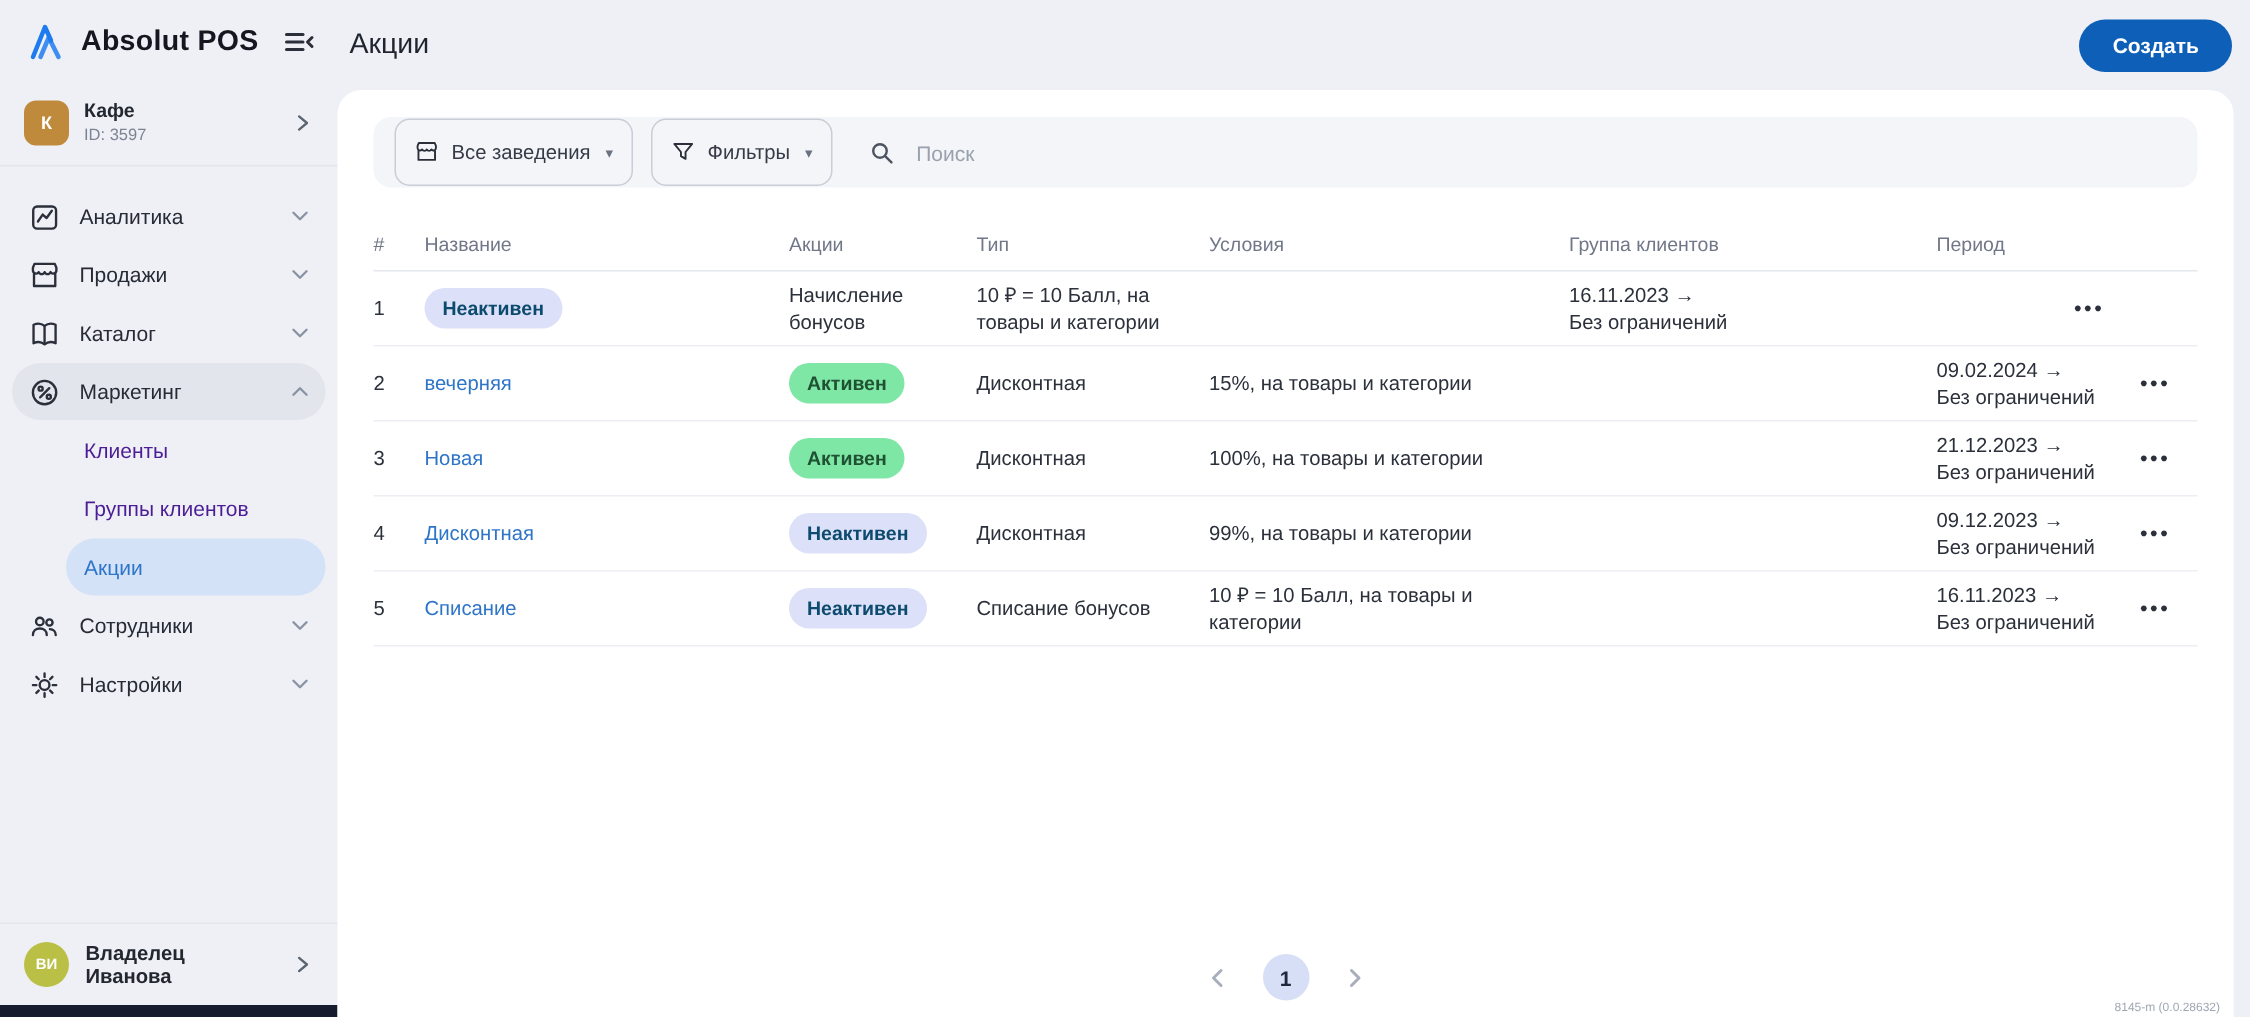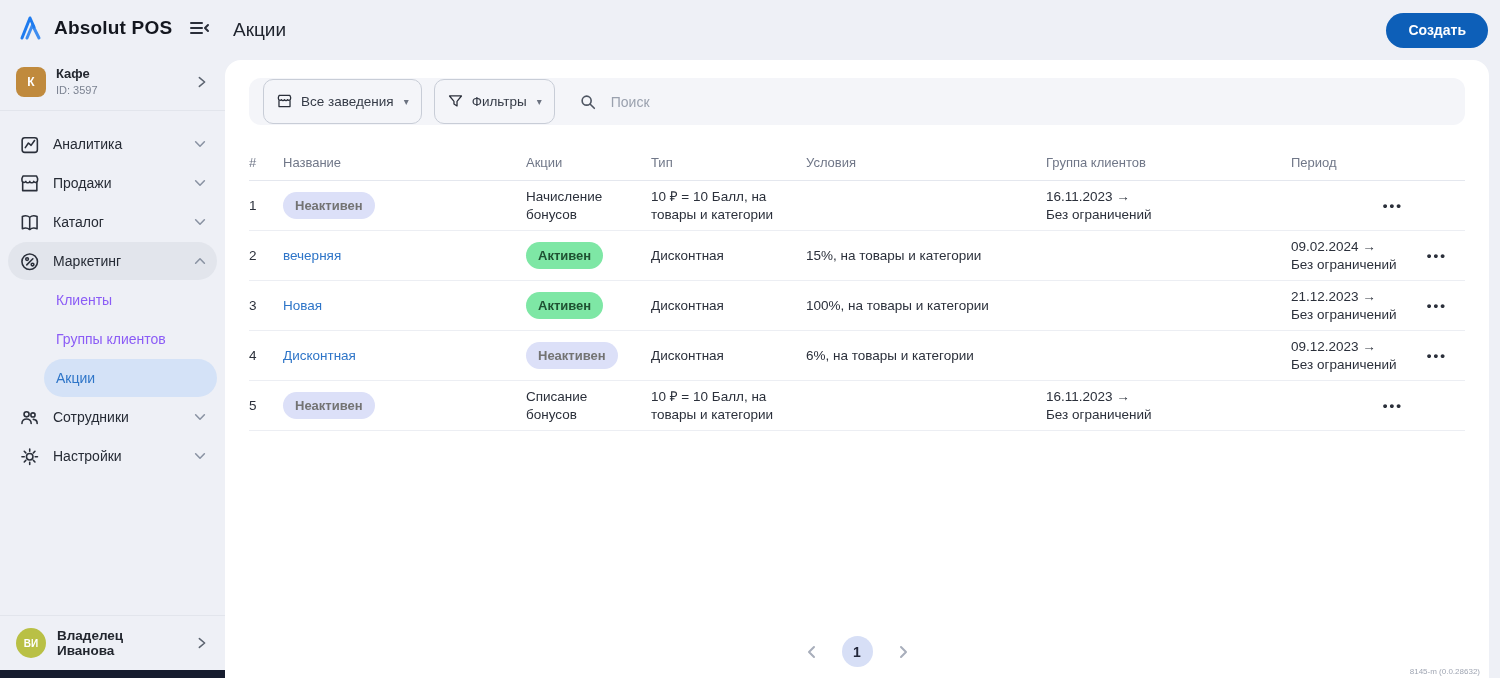--- a/index.html
+++ b/index.html
@@ -39,21 +39,21 @@
     padding:0 10px 0 11px; border-radius:20px; cursor:pointer; margin-bottom:1px;
   }
   .nav-item .nav-icon { width:21px; height:21px; color:#2A2F3A; flex:0 0 auto; }
   .nav-item .nav-label { flex:1; font-size:14px; font-weight:500; color:#262B35; }
   .nav-item .nav-chev { width:14px; height:14px; color:#8A93A3; }
   .nav-item.expanded { background:#E2E5EC; }
   .nav-sub { }
   .nav-sub-item {
     display:flex; align-items:center; height:38px; margin:1px 0 1px 36px;
     padding:0 12px; border-radius:19px; cursor:pointer;
-    font-size:14px; font-weight:500; color:#8b5cf6;
+    font-size:14px; font-weight:500; color:#4c1d95;
   }
   .nav-sub-item.active { background:#D4E2F7; color:#2E75C8; }
   .user-row {
     display:flex; align-items:center; gap:11px; padding:12px 16px;
     border-top:1px solid #E2E5EC; cursor:pointer;
   }
   .user-avatar {
     width:30px; height:30px; border-radius:50%; background:#B9C045;
     color:#fff; font-size:10px; font-weight:700;
     display:flex; align-items:center; justify-content:center;
@@ -99,21 +99,21 @@
   .tbl-head { height:36px; border-bottom:1px solid #E4E7EE; }
   .tbl-head > div { font-size:13px; color:#707788; font-weight:400; padding-right:12px; }
   .tbl-row { min-height:50px; border-bottom:1px solid #ECEEF3; cursor:default; }
   .tbl-row > div { font-size:13.5px; color:#2B303B; padding-right:18px; line-height:1.32; }
   .cell-num { color:#6F7683; }
   .cell-name a { color:#2E75C8; text-decoration:none; cursor:pointer; }
   .badge {
     display:inline-block; padding:5px 12px; border-radius:14px;
     font-size:13px; font-weight:700;
   }
-  .badge.inactive { background:#DCE0F8; color:#737373;text-align:center; }
+  .badge.inactive { background:#DCE0F8; color:#0c4a6e;text-align:center; }
   .badge.active { background:#7EE7A5; color:#1F5132; }
   .cell-period { font-size:13px; }
   .kebab { color:#4A4F5A; font-size:13px; font-weight:700; letter-spacing:2px; cursor:pointer; text-align:right; padding-right:4px; }
   
   .pager {
     position:absolute; bottom:11px; left:0; right:0;
     display:flex; align-items:center; justify-content:center; gap:22px;
   }
   .pager .pg-arrow { width:16px; height:16px; color:#A8AEBB; cursor:pointer; }
   .pg-current {
@@ -305,27 +305,28 @@
           <div>100%, на товары и категории</div>
           <div></div>
           <div class="cell-period">21.12.2023 →<br>Без ограничений</div>
           <div class="kebab">•••</div>
         </div>
         <div class="tbl-grid tbl-row">
           <div class="cell-num">4</div>
           <div class="cell-name"><a>Дисконтная</a></div>
           <div><span class="badge inactive">Неактивен</span></div>
           <div>Дисконтная</div>
-          <div>6%, на товары и категории</div>
+          <div>99%, на товары и категории</div>
           <div></div>
           <div class="cell-period">09.12.2023 →<br>Без ограничений</div>
           <div class="kebab">•••</div>
         </div>
         <div class="tbl-grid tbl-row">
           <div class="cell-num">5</div>
+          <div class="cell-name"><a>Списание</a></div>
           <div><span class="badge inactive">Неактивен</span></div>
           <div>Списание бонусов</div>
           <div>10 ₽ = 10 Балл, на товары и категории</div>
           <div></div>
           <div class="cell-period">16.11.2023 →<br>Без ограничений</div>
           <div class="kebab">•••</div>
         </div>
       </div>
   </div>
 

